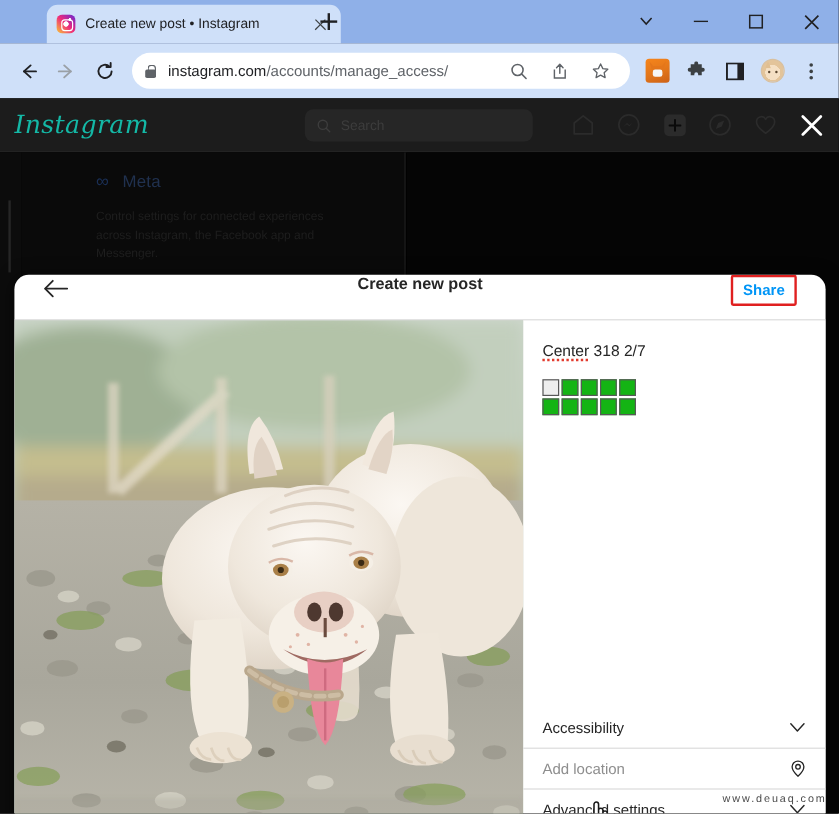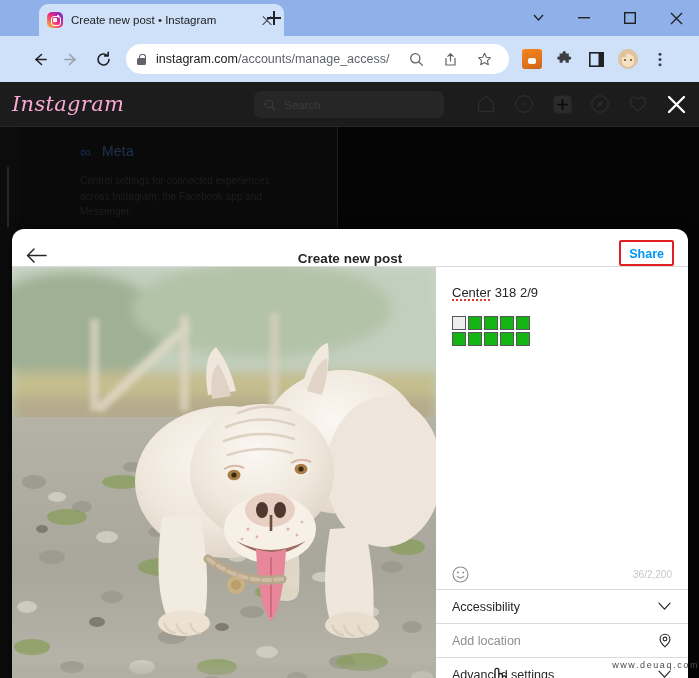--- a/index.html
+++ b/index.html
@@ -60,21 +60,21 @@
 
   .wctrls { position:absolute; right:0; top:0; height:36px; display:flex; }
   .wbtn {
     width:46px; height:36px; display:flex; align-items:center; justify-content:center;
     cursor:pointer; position:relative;
   }
   .wbtn svg { display:block; }
 
   .toolbar {
     height:46px; background:#cfe0f9; display:flex; align-items:center;
-    padding:0 24px; gap:2px;
+    padding:0 8px; gap:2px;
   }
   .tbtn {
     width:30px; height:30px; display:flex; align-items:center; justify-content:center;
     border-radius:50%; cursor:pointer; flex:none;
   }
   .omnibox {
     flex:1; height:30px; background:#fff; border-radius:15px; margin:0 6px;
     display:flex; align-items:center; padding:0 10px; gap:9px;
     position:relative;
   }
@@ -121,21 +121,21 @@
 
   
   .page { position:absolute; left:0; top:82px; width:699px; height:596px; background:#000; overflow:hidden; }
 
   .ig-header {
     height:45px; background:#1c1c1c; display:flex; align-items:center;
     padding:0 12px; position:relative; border-bottom:1px solid #262626;
   }
   .ig-logo {
     font-family:"DejaVu Serif", serif; font-style:italic; font-size:21px;
-    color:#f9a8d4; letter-spacing:.3px; white-space:nowrap;
+    color:#14b8a6; letter-spacing:.3px; white-space:nowrap;
   }
   .ig-search {
     position:absolute; left:254px; top:9px; width:190px; height:27px;
     background:#262626; border-radius:7px; display:flex; align-items:center;
     padding:0 10px; gap:8px;
   }
   .ig-search-text { font-size:11.5px; color:#3d3d3d; }
   .ig-nav { margin-left:auto; display:flex; align-items:center; gap:16px; }
   .ig-nav-ico { width:22px; height:22px; display:flex; align-items:center; justify-content:center; cursor:pointer; }
 
@@ -161,22 +161,22 @@
   .ig-right-col { position:absolute; left:339px; top:0; right:0; height:100%; background:#050505; }
 
   
   .modal {
     position:absolute; left:12px; top:147px; width:676px; height:463px;
     background:#fff; border-radius:12px; overflow:hidden;
     box-shadow:0 2px 14px rgba(0,0,0,.6);
     display:flex; flex-direction:column;
   }
   .modal-head {
-    height:38px; border-bottom:1px solid #dbdbdb; display:flex; align-items:flex-end;
-    padding:0 14px; flex:none; position:relative;
+    height:38px; border-bottom:1px solid #dbdbdb; display:flex; align-items:flex-start;
+    padding:0 24px; flex:none; position:relative;
   }
   .back-arrow { width:22px; height:22px; cursor:pointer; display:flex; align-items:center; }
   .modal-title {
     position:absolute; left:0; right:0; text-align:center; font-size:13.5px;
     font-weight:600; color:#262626; pointer-events:none;
   }
   .share-wrap {
     margin-left:auto; position:relative; z-index:2;
     border:2.5px solid #e02020; padding:2px 8px; border-radius:2px;
   }
@@ -214,21 +214,21 @@
     height:34px; display:flex; align-items:center; padding:0 16px;
     border-bottom:1px solid #dbdbdb; flex:none; cursor:pointer; position:relative;
   }
   .opt-label { font-size:12.5px; color:#262626; }
   .opt-label.placeholder { color:#8e8e8e; }
   .opt-ico { margin-left:auto; width:15px; height:15px; display:flex; align-items:center; justify-content:center; }
 
   .cursor-hand { position:absolute; left:52px; top:8px; width:22px; height:26px; pointer-events:none; }
 
   .watermark {
-    position:absolute; right:0; bottom:8px; font-size:9px;
+    position:absolute; right:10px; bottom:8px; font-size:9px;
     color:#4a4a4a; letter-spacing:1.6px; font-family:"Liberation Sans", sans-serif;
   }
 </style>
 </head>
 <body>
 
 <div class="browser">
 
   <div class="titlebar">
     <div class="tab">
@@ -573,51 +573,40 @@
             </g>
 
             <rect x="0" y="398" width="424" height="27" fill="#a8a59a" opacity="0.35" filter="url(#blur3)"></rect>
           </svg>
         </div>
 
         <div class="panel">
 
           <div class="caption-area">
             <div class="caption-line">
-              <span class="misspell">Center</span><span> 318 2/9</span>
+              <span class="misspell">Center</span><span> 318 2/7</span>
             </div>
             <div class="wordle-grid">
               <div class="wordle-row">
                 <span class="sq white"></span>
                 <span class="sq green"></span>
                 <span class="sq green"></span>
                 <span class="sq green"></span>
                 <span class="sq green"></span>
               </div>
               <div class="wordle-row">
                 <span class="sq green"></span>
                 <span class="sq green"></span>
                 <span class="sq green"></span>
                 <span class="sq green"></span>
                 <span class="sq green"></span>
               </div>
             </div>
           </div>
 
-          <div class="caption-foot">
-            <span class="emoji-btn">
-              <svg width="17" height="17" viewBox="0 0 17 17">
-                  <circle cx="8.5" cy="8.5" r="7.5" stroke="#8e8e8e" stroke-width="1.1" fill="none"></circle>
-                  <circle cx="5.8" cy="6.6" r="1" fill="#8e8e8e"></circle>
-                  <circle cx="11.2" cy="6.6" r="1" fill="#8e8e8e"></circle>
-                  <path d="M5.2 10.3q3.3 3 6.6 0" stroke="#8e8e8e" stroke-width="1.1" fill="none" stroke-linecap="round"></path>
-                </svg>
-            </span>
-            <span class="counter">36/2,200</span>
-          </div>
 
           <div class="opt-row">
             <span class="opt-label">Accessibility</span>
             <span class="opt-ico">
               <svg width="13" height="9" viewBox="0 0 13 9">
                   <path d="M1 1.2l5.5 6L12 1.2" stroke="#262626" stroke-width="1.2" fill="none" stroke-linecap="round" stroke-linejoin="round"></path>
                 </svg>
             </span>
           </div>
 

